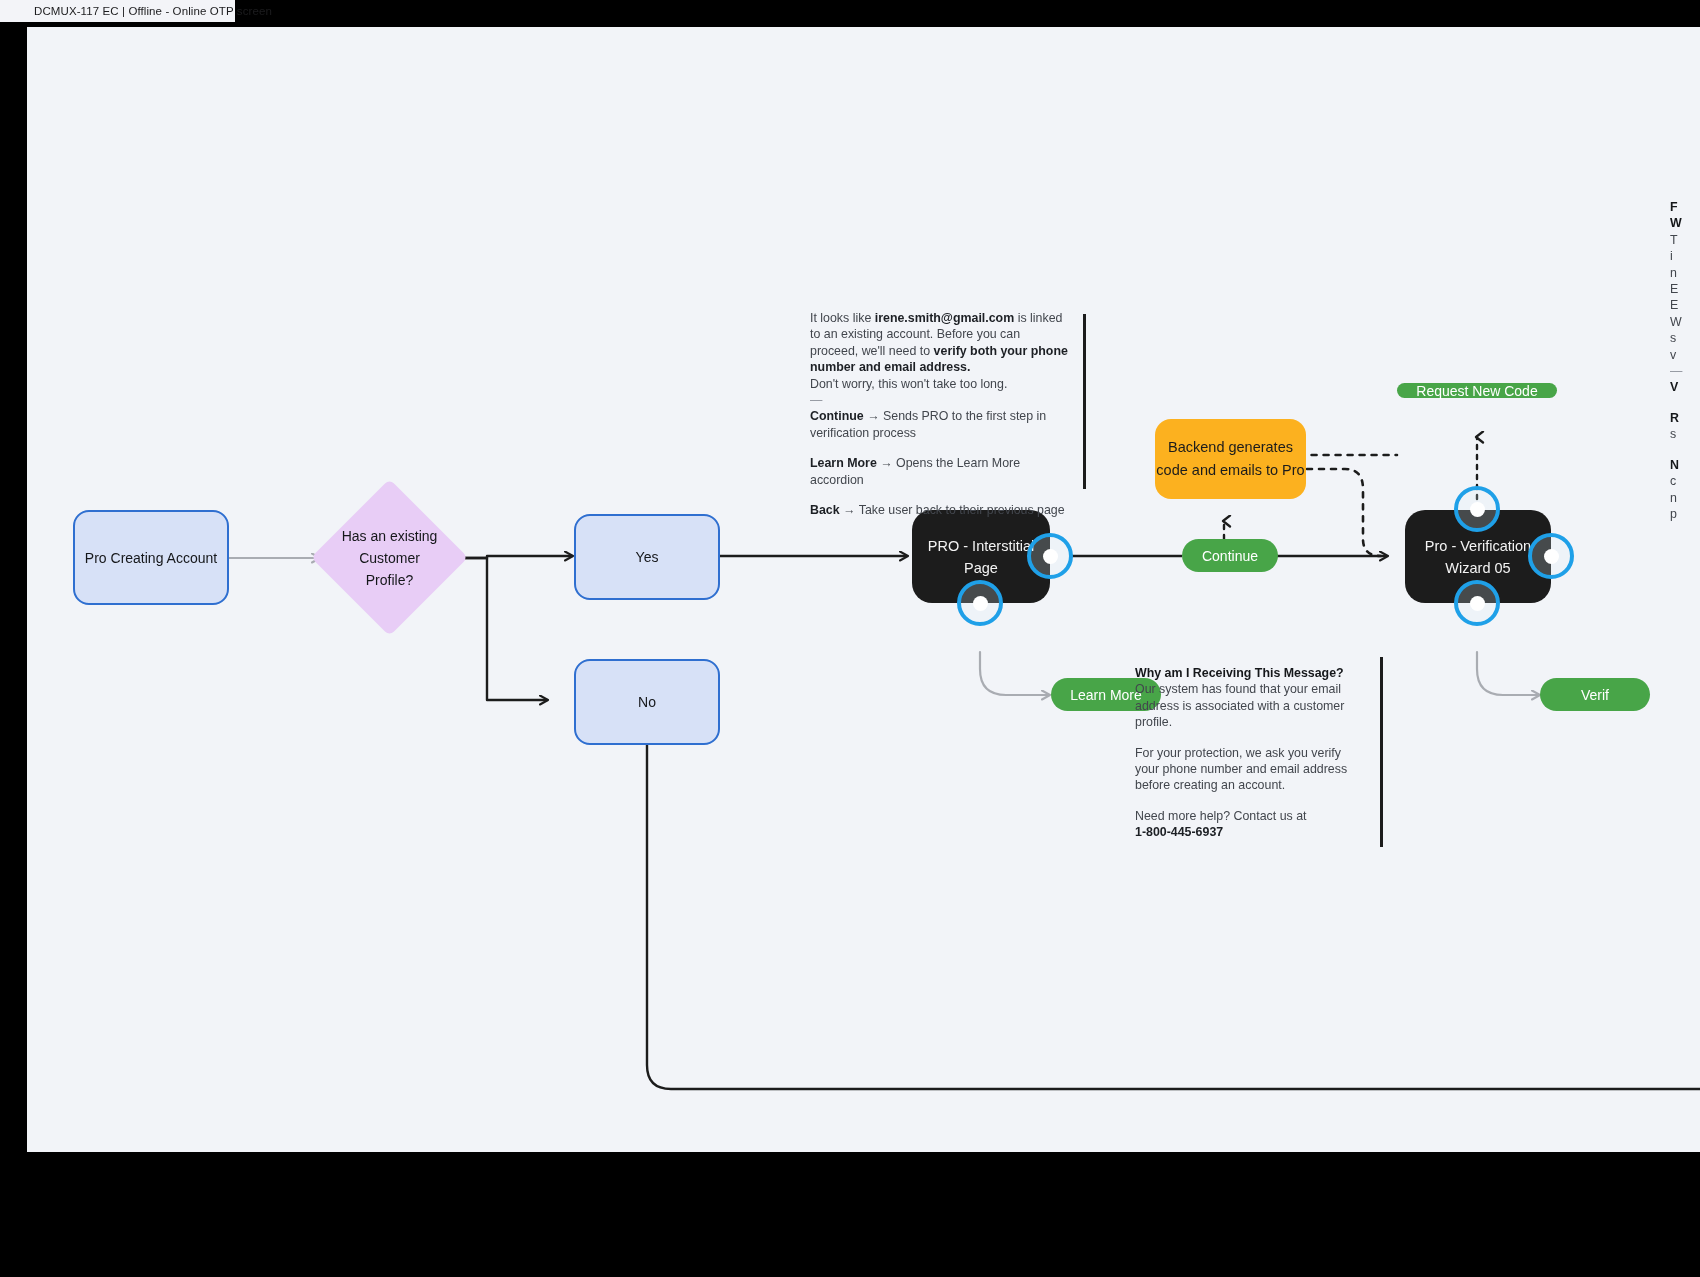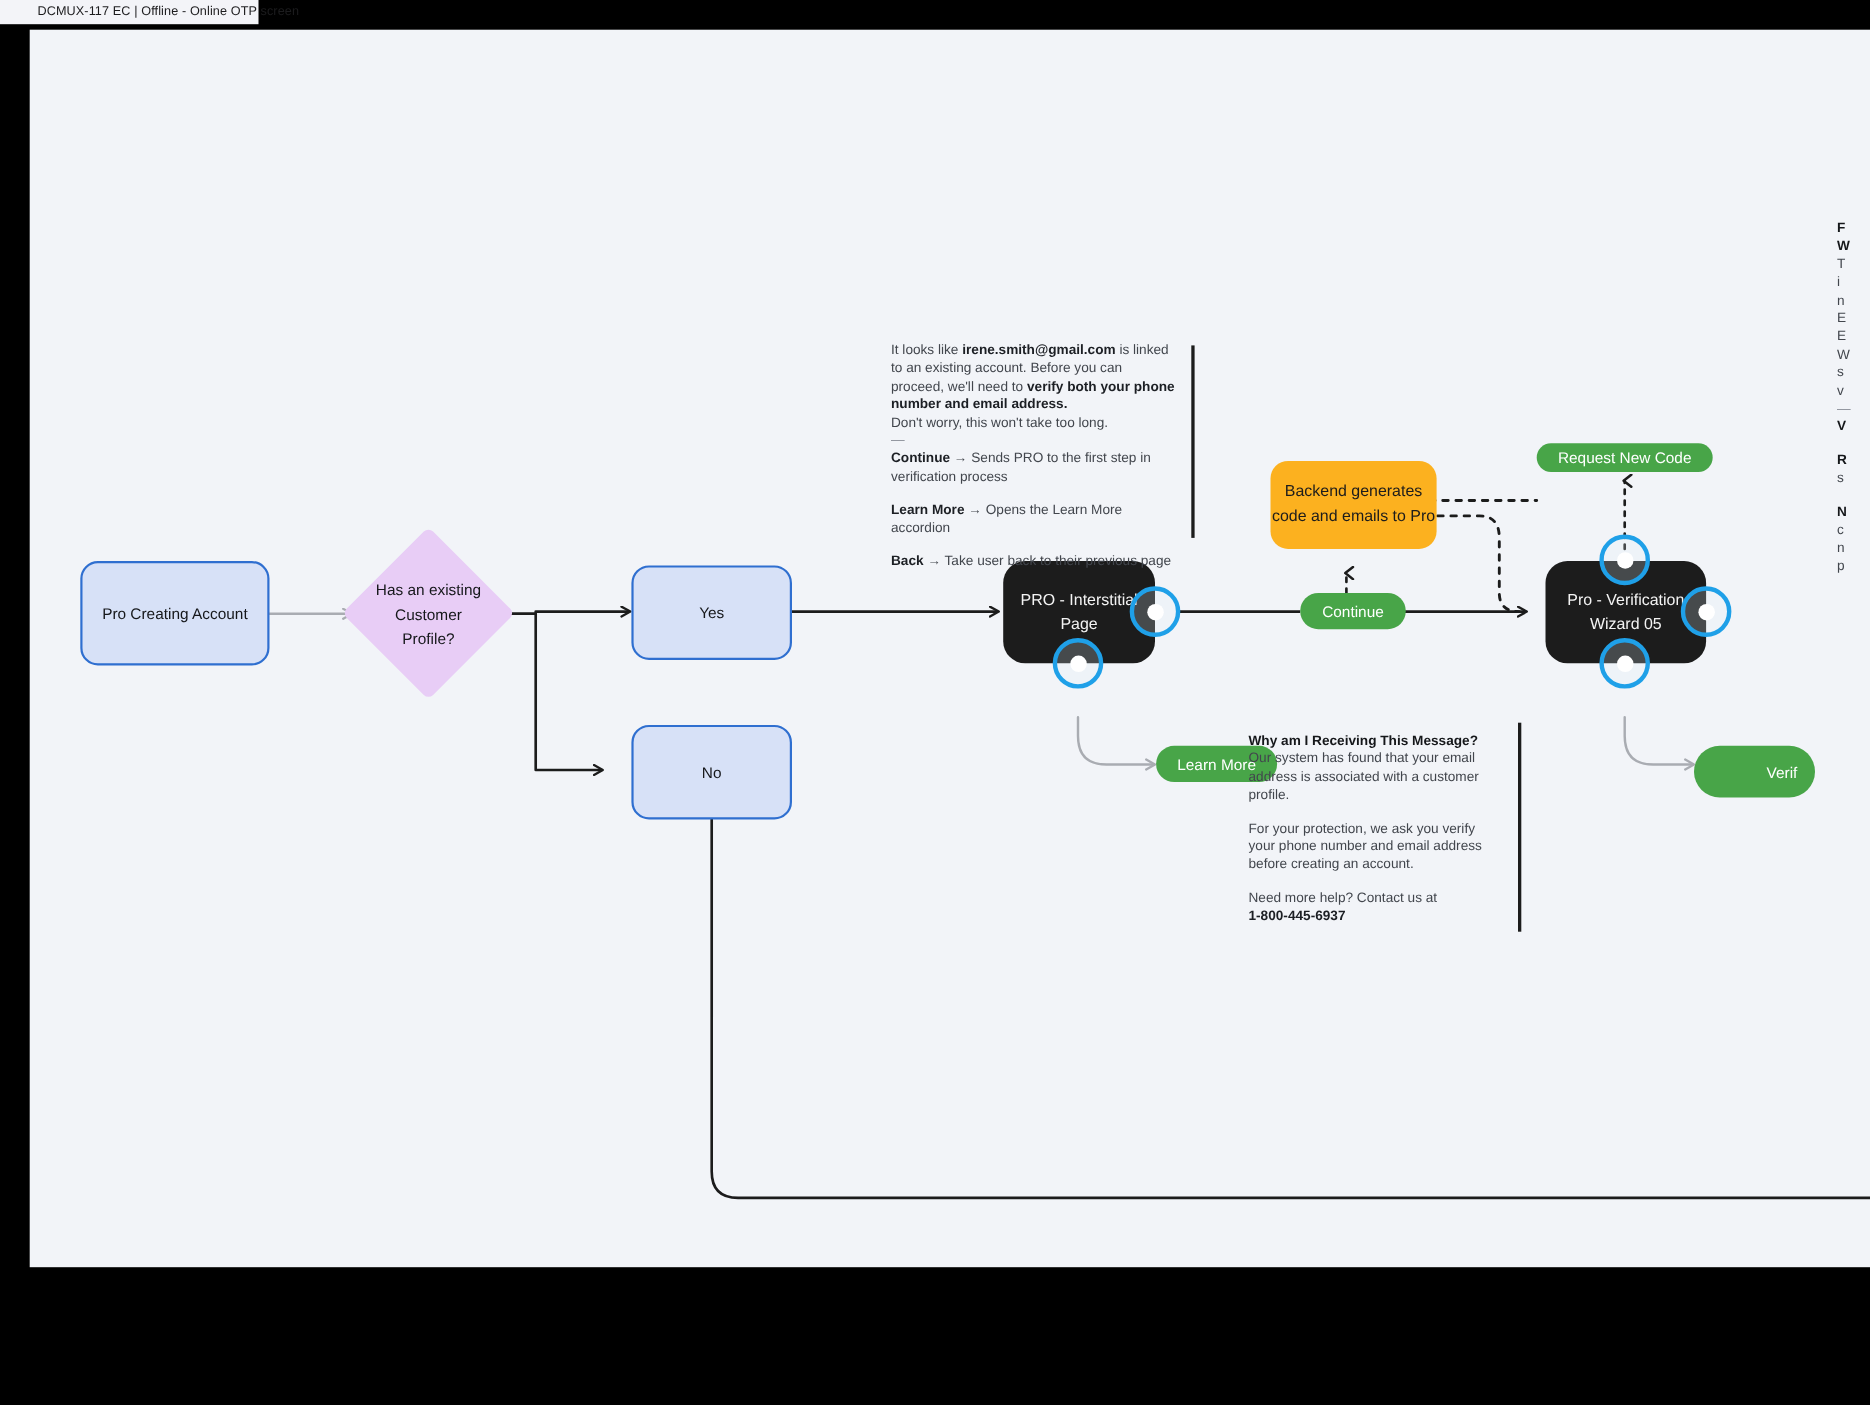--- a/index.html
+++ b/index.html
@@ -211,21 +211,21 @@
 
       <path d="M1268,442 L1318,442 Q1336,442 1336,462 L1336,512 Q1336,529 1354,529" fill="none" stroke="#1c1c1c" stroke-width="2.6" stroke-linecap="round" stroke-dasharray="5 7"></path>
 
       <path d="M1197,512 L1197,494" fill="none" stroke="#1c1c1c" stroke-width="2.4" stroke-linecap="round" stroke-dasharray="4 6" marker-end="url(#arrowDashUp)"></path>
 
       <path d="M1450,482 L1450,410" fill="none" stroke="#1c1c1c" stroke-width="2.4" stroke-linecap="round" stroke-dasharray="4 6" marker-end="url(#arrowDashUp)"></path>
 
       <path d="M620,718 L620,1038 Q620,1062 644,1062 L1673,1062" fill="none" stroke="#1c1c1c" stroke-width="2.4" stroke-linecap="round" stroke-linejoin="round"></path>
     </svg>
 
-    <div class="node node-blue" style="left:46px; top:483px; width:172px; height:95px;">
+    <div class="node node-blue" style="left:46px; top:483px; width:156px; height:95px;">
       <span>Pro Creating Account</span>
     </div>
 
     <div class="node node-diamond" style="left:307px; top:475px; width:111px; height:111px;">
       <span>Has an existing Customer Profile?</span>
     </div>
 
     <div class="node node-blue" style="left:547px; top:487px; width:146px; height:86px;">
       <span>Yes</span>
     </div>
@@ -262,25 +262,25 @@
     </div>
 
     <div class="pill-green" style="left:1155px; top:512px; width:96px; height:33px;">
       <span>Continue</span>
     </div>
 
     <div class="pill-green" style="left:1024px; top:651px; width:110px; height:33px;">
       <span>Learn More</span>
     </div>
 
-    <div class="pill-green" style="left:1370px; top:376px; width:160px; height:26px;text-align:right;">
+    <div class="pill-green" style="left:1370px; top:356px; width:160px; height:15px;text-align:right;">
       <span>Request New Code</span>
     </div>
 
-    <div class="pill-green clipped" style="left:1513px; top:651px; width:110px; height:47px; justify-content:flex-end;">
+    <div class="pill-green clipped" style="left:1513px; top:651px; width:110px; height:33px; justify-content:center;">
       <span>Verif</span>
     </div>
 
     <div class="note" style="left:783px; top:283px; width:258px;">
       <p>
         <span>It looks like </span><b>irene.smith@gmail.com</b><span> is linked to an existing account. Before you can proceed, we'll need to </span><b>verify both your phone number and email address.</b>
       </p>
       <p>Don't worry, this won't take too long.</p>
       <p class="dash">—</p>
       <p>

